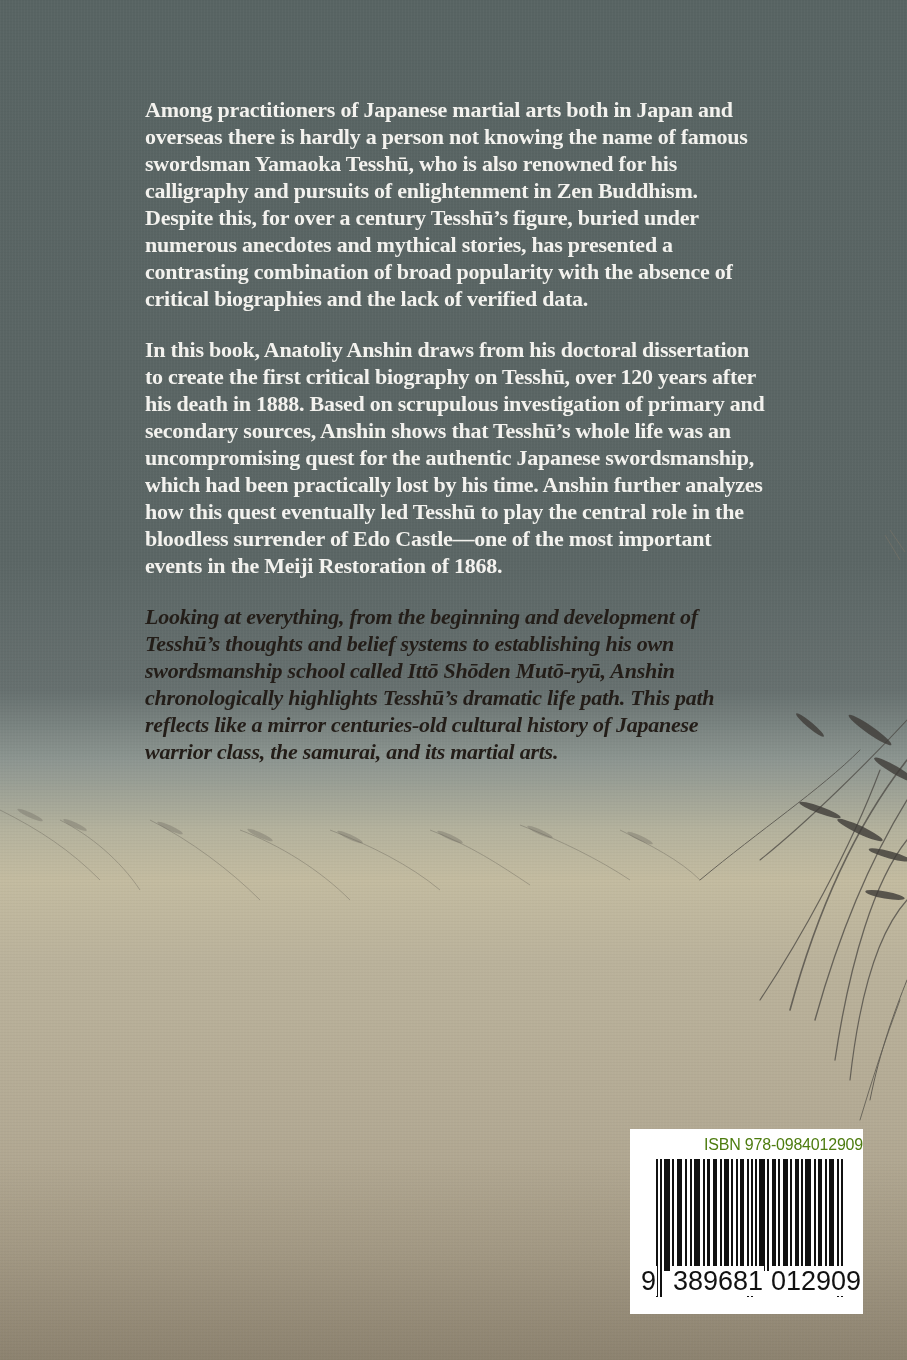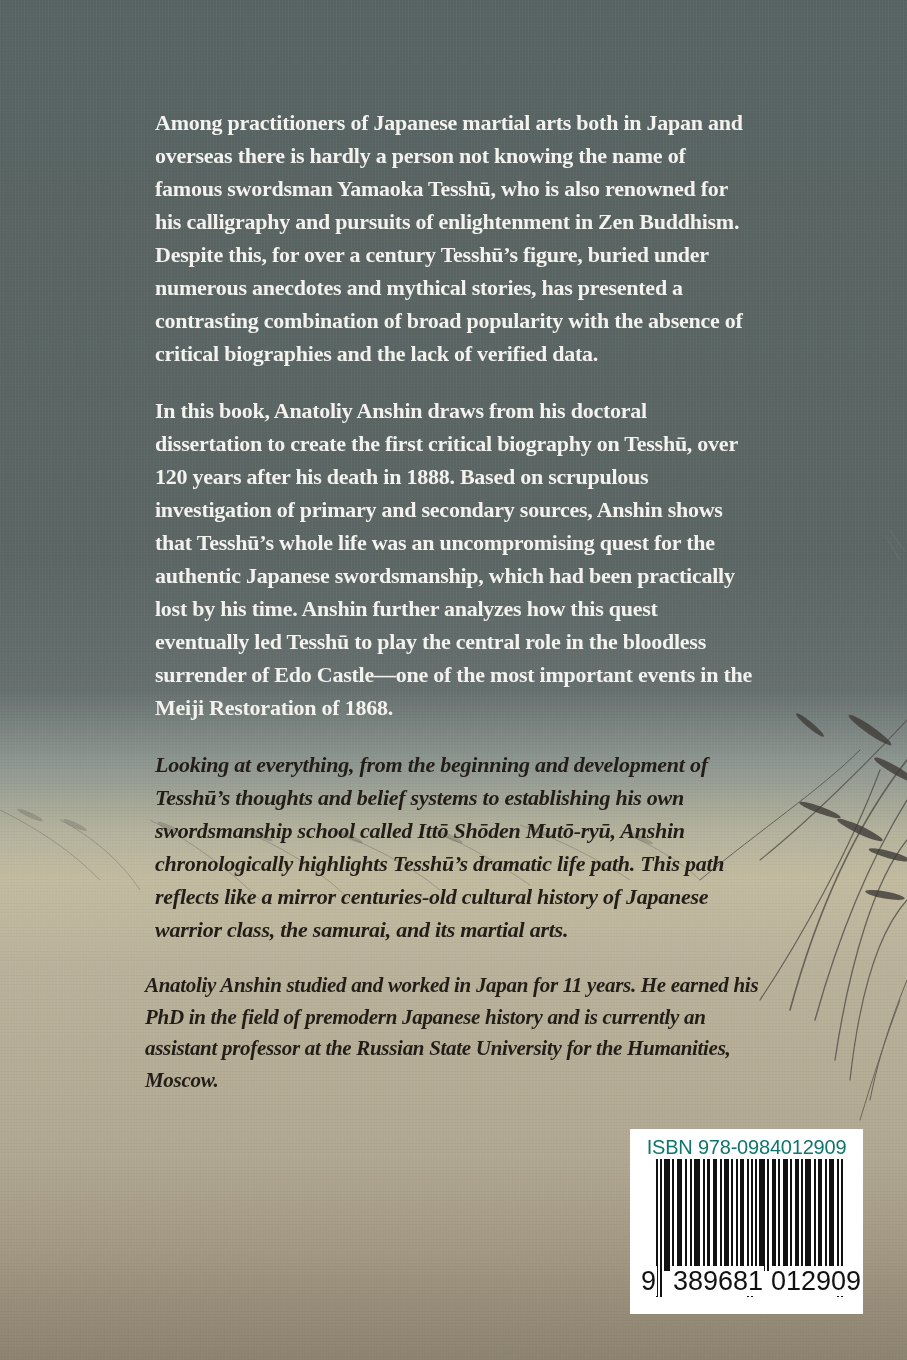--- a/index.html
+++ b/index.html
@@ -19,39 +19,39 @@
   }
   .vignette {
     position: absolute; left: 0; right: 0; bottom: 0; height: 200px; pointer-events: none;
     background: linear-gradient(to bottom, rgba(0,0,0,0) 0%, rgba(60,50,40,0.18) 100%);
   }
   .grass { position: absolute; left: 0; top: 0; width: 907px; height: 1360px; pointer-events: none; }
   .content {
     position: absolute; left: 145px; top: 96px; width: 620px;
   }
   p.para {
-    margin: 10px; font-size: 22px; line-height: 33px; font-weight: bold;
+    margin: 0; font-size: 22px; line-height: 27px; font-weight: bold;
     letter-spacing: -0.25px;
   }
   p.light { color: #f3f2ee; }
   p.dark { color: #231d18; font-style: italic; }
   p.p2 { margin-top: 24px; }
   p.p3 { margin-top: 24px; }
   p.bio {
     margin: 24px 0 0 0; font-size: 21px; line-height: 31.5px; font-style: italic;
     font-weight: bold; color: #231d18; letter-spacing: -0.3px;
   }
   .barcode-box {
     position: absolute; left: 630px; top: 1129px; width: 233px; height: 185px;
     background: #ffffff;
   }
   .isbn-label {
-    position: absolute; left: 0; right: 0; top: 7px; text-align: center;
-    font-family: "Liberation Sans", "DejaVu Sans", sans-serif; font-size: 20px;
-    color: #0f766e; letter-spacing: -0.2px;
+    position: absolute; left: 0; right: 0; top: 7px; text-align: right;
+    font-family: "Liberation Sans", "DejaVu Sans", sans-serif; font-size: 16px;
+    color: #4d7c0f; letter-spacing: -0.2px;
   }
   .bars { position: absolute; left: 26px; top: 30px; width: 190px; height: 138px; }
   .digits {
     position: absolute; left: 10px; top: 137px; width: 215px;
     font-family: "Liberation Sans", "DejaVu Sans", sans-serif; font-size: 27px; color: #111;
     line-height: 30px;
   }
   .digits span { position: absolute; background: #fff; padding: 0 1px; }
 </style>
 </head>
@@ -105,21 +105,20 @@
     <path d="M890 530 L 905 552"></path>
   </g>
 </svg>
 
 <div class="vignette"></div>
 
 <div class="content">
   <p class="para light p1">Among practitioners of Japanese martial arts both in Japan and overseas there is hardly a person not knowing the name of famous swordsman Yamaoka Tesshū, who is also renowned for his calligraphy and pursuits of enlightenment in Zen Buddhism. Despite this, for over a century Tesshū’s figure, buried under numerous anecdotes and mythical stories, has presented a contrasting combination of broad popularity with the absence of critical biographies and the lack of verified data.</p>
   <p class="para light p2">In this book, Anatoliy Anshin draws from his doctoral dissertation to create the first critical biography on Tesshū, over 120 years after his death in 1888. Based on scrupulous investigation of primary and secondary sources, Anshin shows that Tesshū’s whole life was an uncompromising quest for the authentic Japanese swordsmanship, which had been practically lost by his time. Anshin further analyzes how this quest eventually led Tesshū to play the central role in the bloodless surrender of Edo Castle—one of the most important events in the Meiji Restoration of 1868.</p>
   <p class="para dark p3">Looking at everything, from the beginning and development of Tesshū’s thoughts and belief systems to establishing his own swordsmanship school called Ittō Shōden Mutō-ryū, Anshin chronologically highlights Tesshū’s dramatic life path. This path reflects like a mirror centuries-old cultural history of Japanese warrior class, the samurai, and its martial arts.</p>
-  <p class="bio">Anatoliy Anshin studied and worked in Japan for 11 years. He earned his PhD in the field of premodern Japanese history and is currently an assistant professor at the Russian State University for the Humanities, Moscow.</p>
 </div>
 
 <div class="barcode-box">
   <div class="isbn-label">ISBN 978-0984012909</div>
   <svg class="bars" viewBox="0 0 190 138" preserveAspectRatio="none" xmlns="http://www.w3.org/2000/svg">
     <g fill="#111">
       <rect x="0" y="0" width="2" height="138"></rect>
       <rect x="4" y="0" width="2" height="138"></rect>
       <rect x="8" y="0" width="6" height="112"></rect>
       <rect x="16" y="0" width="2" height="112"></rect>

